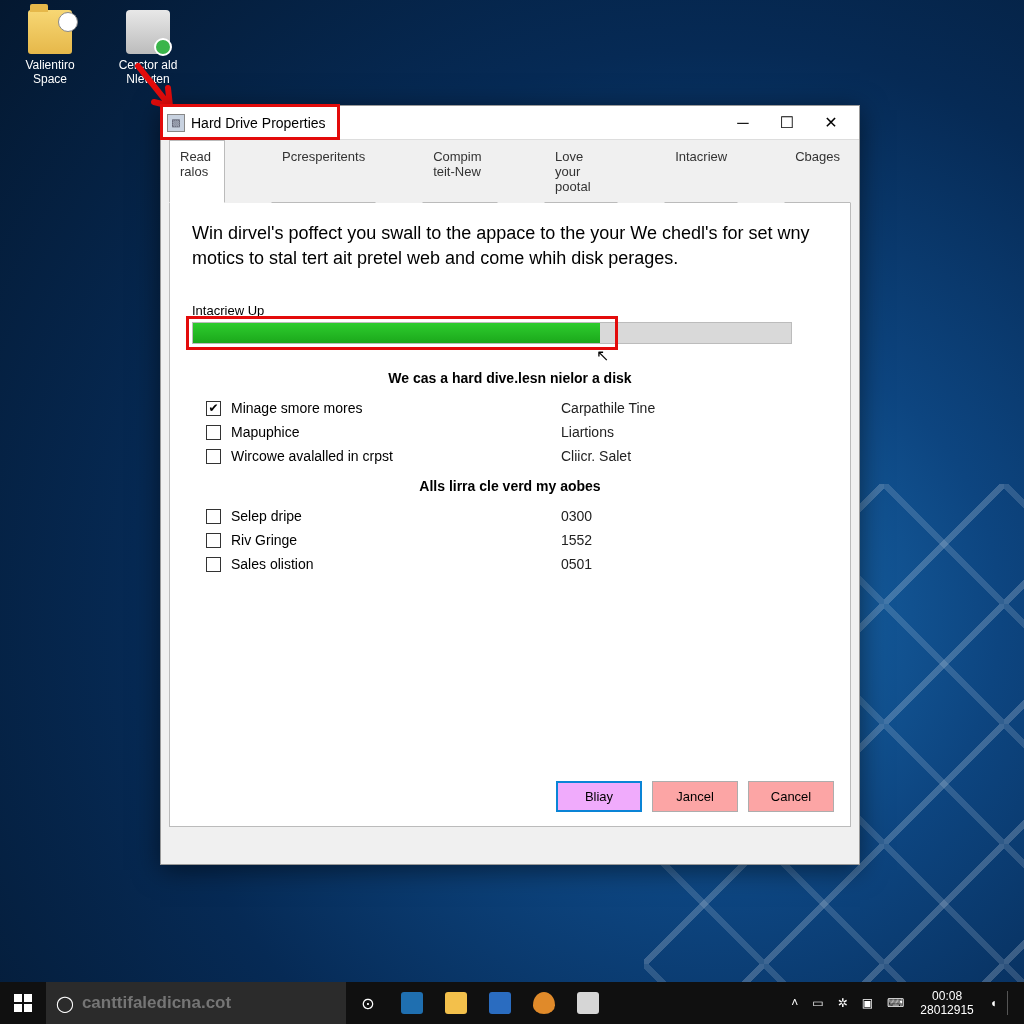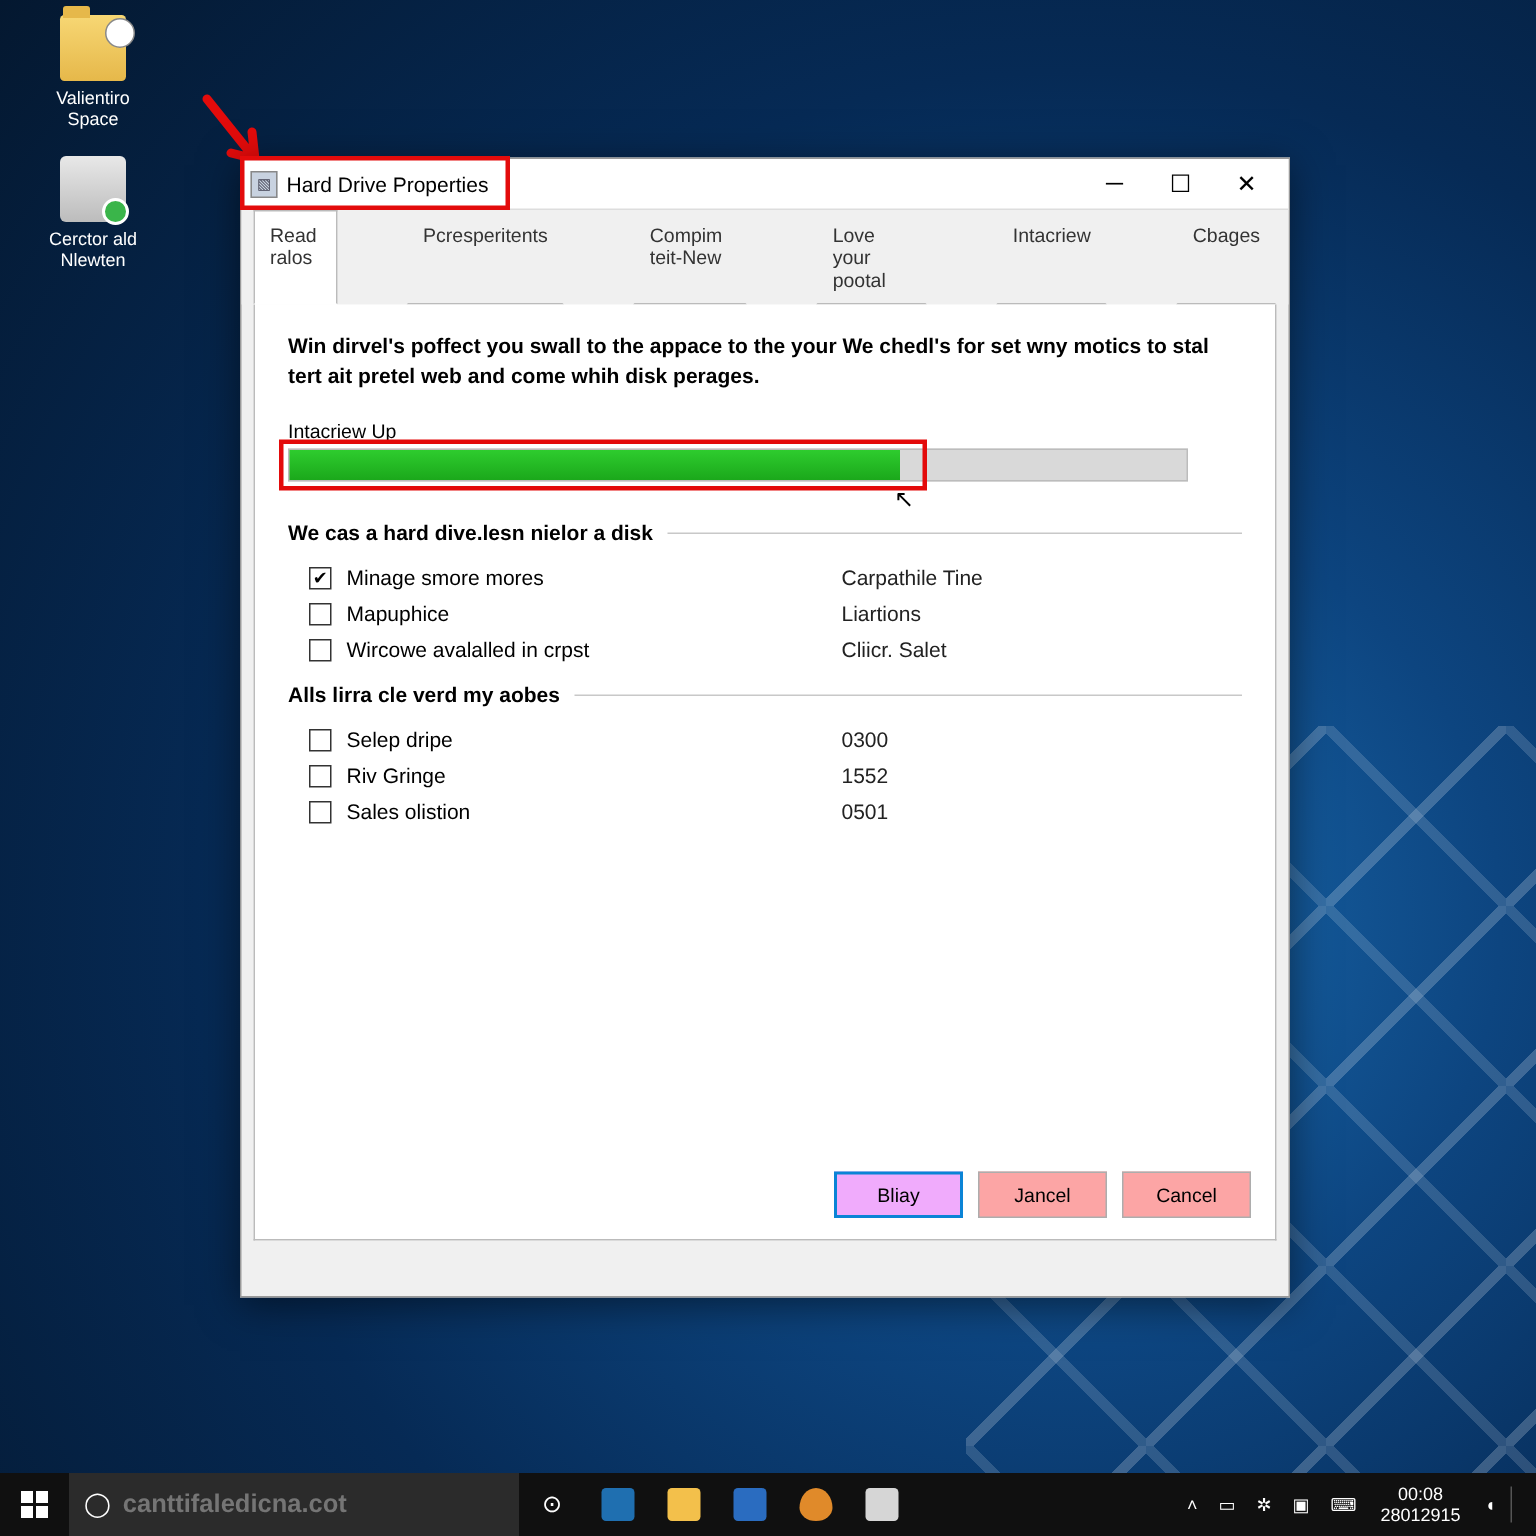--- a/index.html
+++ b/index.html
@@ -13,21 +13,21 @@
 .desktop::after {
   content: ""; position: absolute; right: 0; bottom: 40px; width: 380px; height: 500px;
   background:
     linear-gradient(135deg, transparent 48%, rgba(255,255,255,0.35) 48%, rgba(255,255,255,0.35) 52%, transparent 52%),
     linear-gradient(45deg, transparent 48%, rgba(255,255,255,0.25) 48%, rgba(255,255,255,0.25) 52%, transparent 52%);
   background-size: 120px 120px;
   opacity: 0.6;
 }
 
 
-.desktop-icons { position: absolute; top: 10px; left: 22px; display: flex; flex-direction: column; gap: 18px; }
+.desktop-icons { position: absolute; top: 10px; left: 10px; display: flex; flex-direction: row; gap: 18px; }
 .dicon { width: 80px; text-align: center; color: #fff; font-size: 12px; cursor: pointer; }
 .dicon .glyph { width: 44px; height: 44px; margin: 0 auto 4px; display: flex; align-items: center; justify-content: center; }
 .folder-glyph { background: linear-gradient(#f7d774,#e6b84a); border-radius: 3px; position: relative; }
 .folder-glyph::before { content:""; position:absolute; top:-6px; left:2px; width:18px; height:8px; background:#e6b84a; border-radius:2px 2px 0 0; }
 .dicon .sub { width: 20px; height: 20px; background: #fff; border-radius: 50%; position: relative; top: -10px; left: 18px; border:1px solid #888; }
 .dicon2 .glyph { background: linear-gradient(#e8e8e8,#bcbcbc); border-radius:4px; position:relative; }
 .dicon2 .glyph::after { content:""; position:absolute; bottom:-2px; right:-2px; width:14px; height:14px; background:#3ab54a; border-radius:50%; border:2px solid #fff; }
 
 
 .arrow-annot { position: absolute; top: 62px; left: 130px; width: 60px; height: 60px; pointer-events: none; }
@@ -45,30 +45,30 @@
 .titlebar .winbtn { width: 44px; height: 30px; display: flex; align-items: center; justify-content: center; cursor: pointer; }
 .title-hl { position:absolute; top:104px; left:160px; width:180px; height:36px; border:3px solid #e30b0b; pointer-events:none; }
 
 
 .tabs { display: flex; background: #f0f0f0; padding: 0 8px; font-size: 13px; gap: 46px; }
 .tab { padding: 8px 10px; border: 1px solid transparent; cursor: pointer; color: #333; }
 .tab.active { background: #fff; border: 1px solid #bbb; border-bottom: 1px solid #fff; }
 .tab:not(.active) { border-bottom: 1px solid #bbb; }
 
 .tab-body { background: #fff; border: 1px solid #bbb; border-top: none; margin: 0 8px 8px; padding: 18px 22px; height: 624px; position: relative; }
-.desc { font-size: 14px; line-height: 1.4; margin-bottom: 20px; font-weight: bold; }
+.desc { font-size: 18px; line-height: 1.4; margin-bottom: 32px; }
 .small-label { font-size: 13px; margin-bottom: 4px; }
 
 .progress-wrap { position: relative; margin-bottom: 26px; }
 .progress { width: 600px; height: 22px; background: #d9d9d9; border: 1px solid #bcbcbc; }
 .progress .bar { height: 100%; background: linear-gradient(#2ecc2e,#1ba81b); width: 68%; }
 .progress-hl { position: absolute; top: -6px; left: -6px; width: 432px; height: 34px; border: 3px solid #e30b0b; pointer-events: none; }
 .cursor { position: absolute; top: 24px; left: 404px; font-size: 16px; color:#000; pointer-events:none; }
 
-.section-title { font-size: 14px; font-weight: 600; display: flex; align-items: center; margin: 10px 0 10px; }
+.section-title { font-size: 14px; font-weight: 600; display: flex; align-items: center; margin: 10px 0 10px; flex-direction: column; }
 .section-title .line { flex: 1; height: 1px; background: #c8c8c8; margin-left: 10px; }
 
 .row { display: flex; align-items: center; font-size: 14px; padding: 4px 0 4px 14px; }
 .row .cb { width: 15px; height: 15px; border: 1px solid #333; margin-right: 10px; display:flex; align-items:center; justify-content:center; font-size:12px; cursor:pointer; }
 .row .cb.checked::after { content:"✔"; font-size:12px; line-height:1; }
 .row .lbl { flex: 0 0 330px; }
 .row .val { color: #222; }
 
 .buttons { position: absolute; bottom: 14px; right: 16px; display: flex; gap: 10px; }
 .btn { min-width: 86px; padding: 6px 16px; font-size: 13px; background: #fca5a5; border: 1px solid #adadad; cursor: pointer; }

